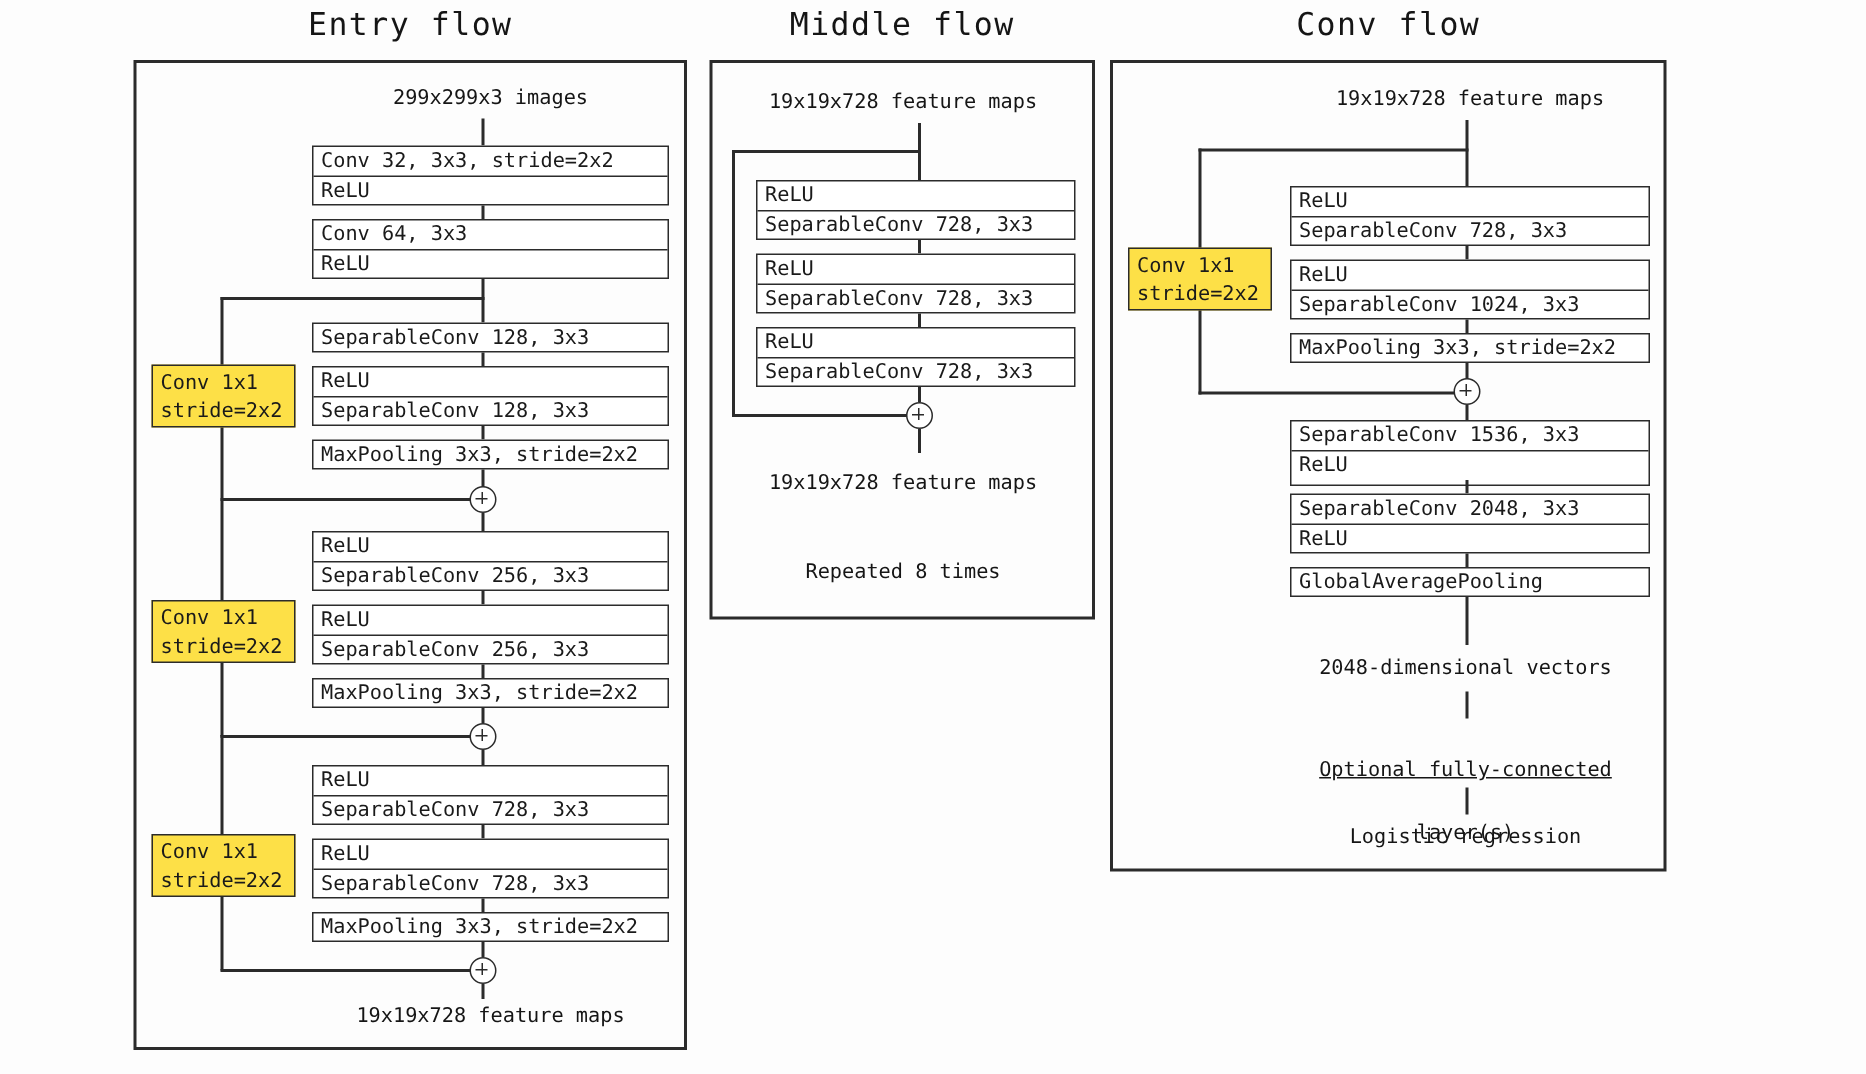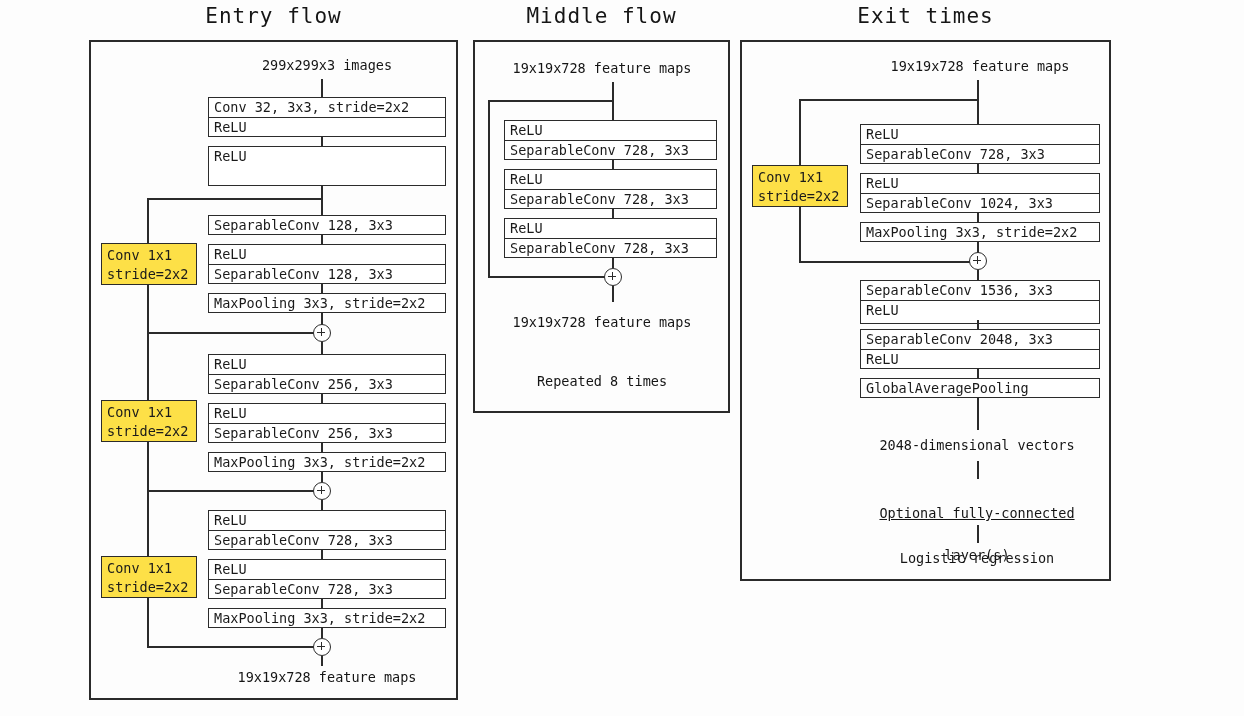--- a/index.html
+++ b/index.html
@@ -25,35 +25,36 @@
         background:#fff;box-sizing:border-box;z-index:4;}
   .plus:before,.plus:after{content:"";position:absolute;background:#2b2b2b;}
   .plus:before{left:3px;top:6.6px;width:8.4px;height:1.8px;}
   .plus:after{top:3px;left:6.6px;height:8.4px;width:1.8px;}
 </style>
 </head>
 <body>
 
 <div class="title" style="left:89px;top:4px;width:369px;">Entry flow</div>
 <div class="title" style="left:473px;top:4px;width:257px;">Middle flow</div>
-<div class="title" style="left:740px;top:4px;width:371px;">Exit times</div>
+<div class="title" style="left:740px;top:4px;width:371px;">Conv flow</div>
 
 <div class="panel" style="left:89px;top:40px;width:369px;height:660px;"></div>
 
 <div class="cap" style="left:208px;top:57px;width:238px;">299x299x3 images</div>
 
 <div class="ln vl" style="left:321px;top:79px;height:18px;"></div>
 
 <div class="blk" style="left:208px;top:97px;width:238px;height:40px;">
   <div class="row">Conv 32, 3x3, stride=2x2</div>
   <div class="row">ReLU</div>
 </div>
 <div class="ln vl" style="left:321px;top:137px;height:9px;"></div>
 
 <div class="blk" style="left:208px;top:146px;width:238px;height:40px;">
+  <div class="row">Conv 64, 3x3</div>
   <div class="row">ReLU</div>
 </div>
 <div class="ln vl" style="left:321px;top:186px;height:29px;"></div>
 
 <div class="ln hl" style="left:147px;top:198px;width:176px;"></div>
 <div class="ln vl" style="left:147px;top:198px;height:136px;"></div>
 <div class="ln hl" style="left:147px;top:332px;width:176px;"></div>
 <div class="skipbox" style="left:101px;top:243px;width:96px;height:42px;">
   <div>Conv 1x1</div>
   <div>stride=2x2</div>

